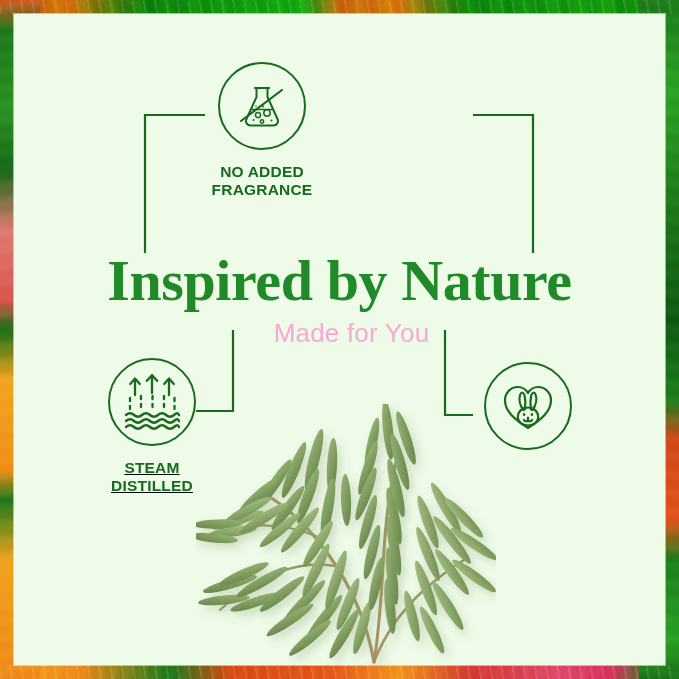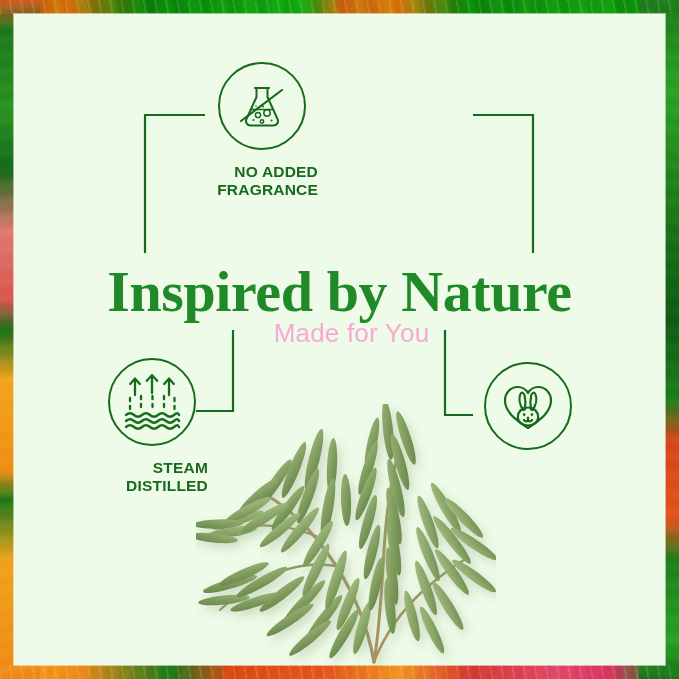--- a/index.html
+++ b/index.html
@@ -108,21 +108,21 @@
   .connectors {
     position: absolute;
     left: 0; top: 0;
     width: 679px; height: 679px;
     pointer-events: none;
   }
 
   
   .badge {
     position: absolute;
-    text-align: right;
+    text-align: center;
   }
   .badge .ring {
     width: 88px;
     height: 88px;
     border: 2.4px solid #186b1b;
     border-radius: 50%;
     margin: 0 auto;
     display: flex;
     align-items: center;
     justify-content: center;
@@ -135,28 +135,28 @@
     font-weight: bold;
     font-size: 15.5px;
     line-height: 1.16;
     letter-spacing: 0.2px;
     color: #17691d;
     white-space: pre-line;
   }
 
   #badge-no-fragrance { left: 206px; top: 62px; width: 112px; }
   #badge-no-fillers   { left: 372px; top: 62px; width: 112px; }
-  #badge-steam        { left: 96px;  top: 358px; width: 112px; }
+  #badge-steam        { left: 96px;  top: 358px; width: 112px; text-decoration: underline; }
   #badge-cruelty      { left: 472px; top: 362px; width: 112px; }
 
   
   .headline {
     position: absolute;
     left: 0;
-    top: 263px;
+    top: 252px;
     width: 679px;
     text-align: center;
     font-family: "Liberation Serif", serif;
     font-weight: bold;
     font-size: 58px;
     line-height: 1;
     color: #1f8a27;
     letter-spacing: -0.4px;
   }
   .subhead {

